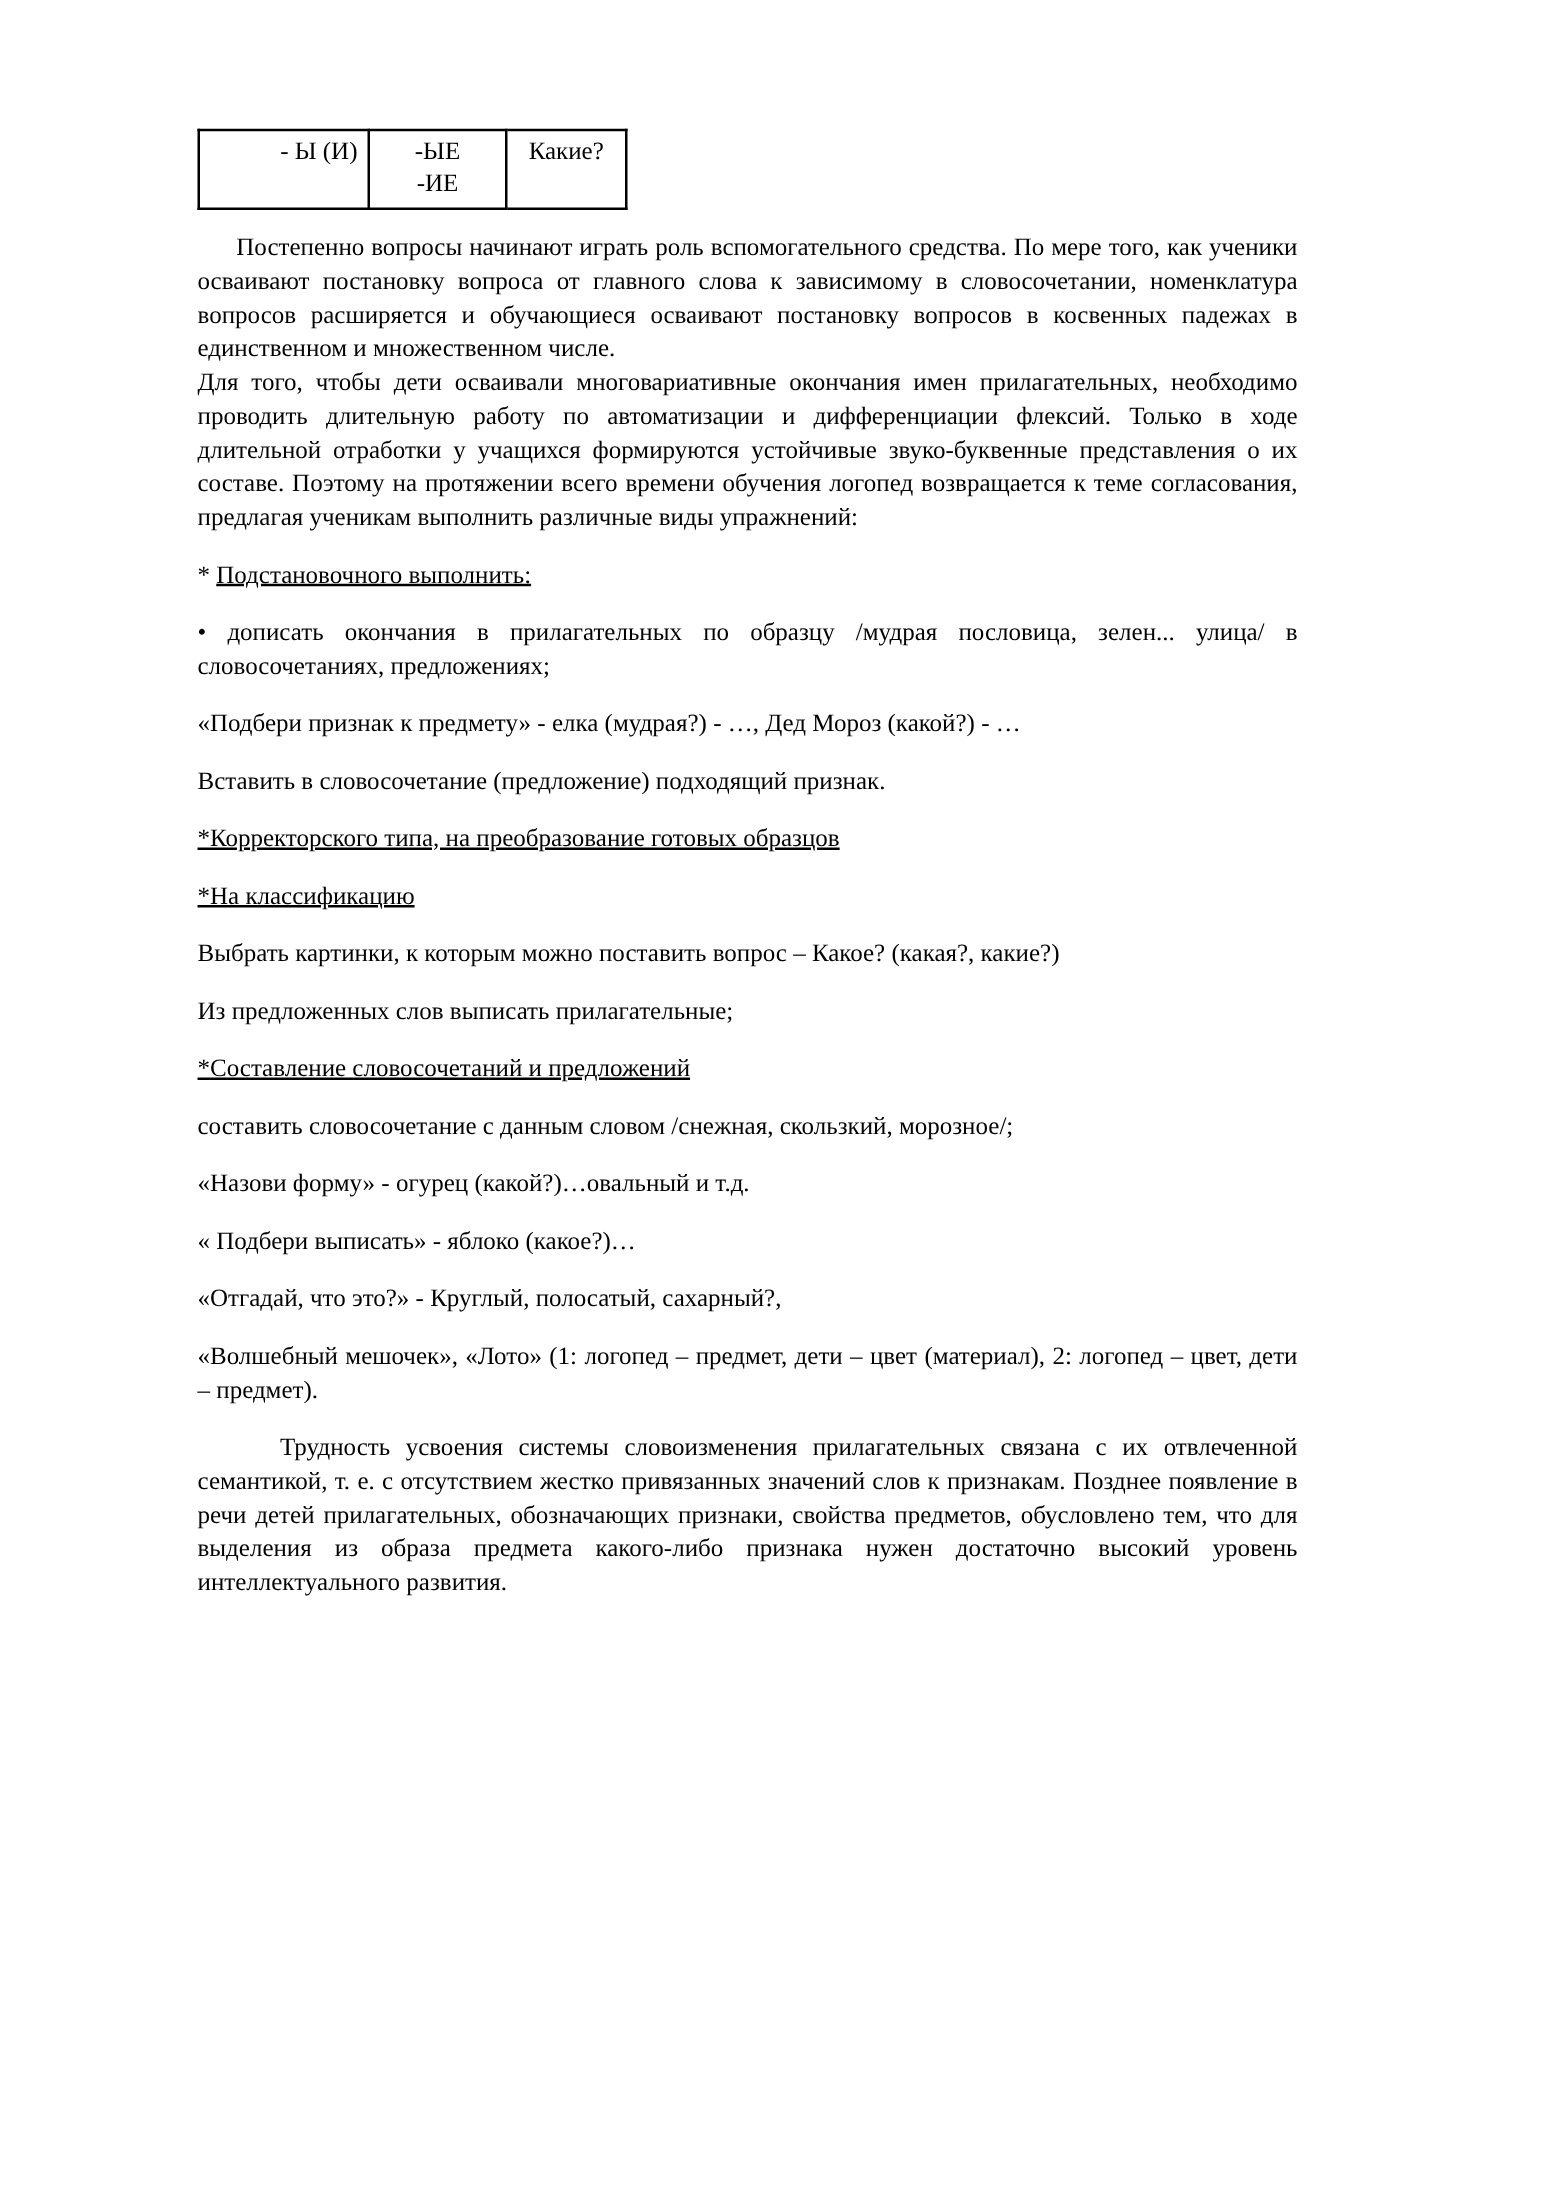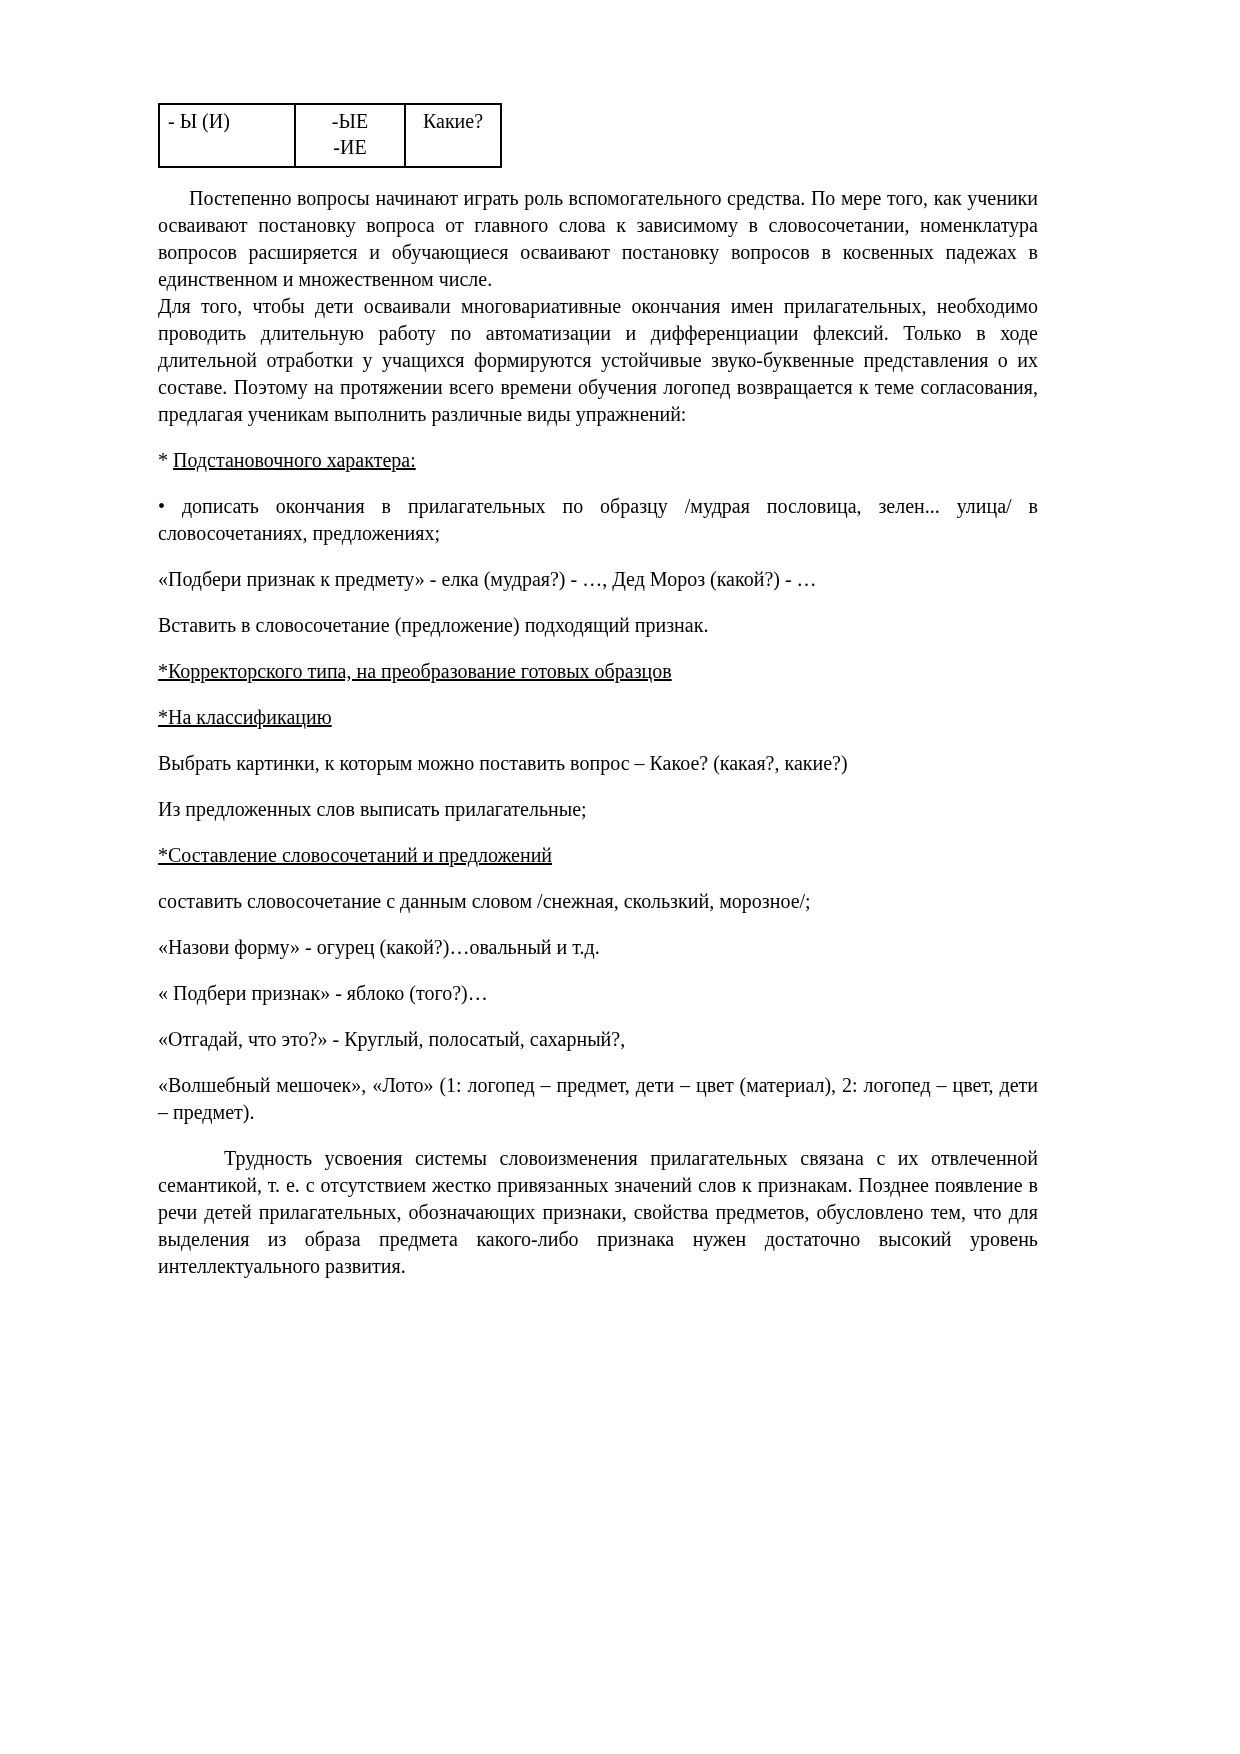--- a/index.html
+++ b/index.html
@@ -25,21 +25,21 @@
     border-collapse: collapse;
     margin: 0 0 0 0;
   }
   table.doc-table td {
     border: 2px solid #000000;
     font-size: 20px;
     line-height: 26px;
     vertical-align: top;
     padding: 3px 8px 6px 8px;
   }
-  td.cell-1 { width: 118px; text-align: left; }
+  td.cell-1 { width: 118px; text-align: right; }
   td.cell-2 { width: 92px;  text-align: center; white-space: pre-line; margin-left: 39px; }
   td.cell-3 { width: 78px;  text-align: center; }
   .para {
     font-size: 20px;
     line-height: 27px;
     text-align: justify;
     margin: 19px 0 0 0;
   }
   .para.tight { margin-top: 0; }
   .para.first { margin-top: 17px; }
@@ -60,30 +60,30 @@
       <td class="cell-2">-ЫЕ
 -ИЕ</td>
       <td class="cell-3">Какие?</td>
     </tr>
   </tbody>
     </table>
 
   <div id="doc-blocks">
       <p class="para first indent"><span>Постепенно вопросы начинают играть роль вспомогательного средства. По мере того, как ученики осваивают постановку вопроса от главного слова к зависимому в словосочетании, номенклатура вопросов расширяется и обучающиеся осваивают постановку вопросов в косвенных падежах в единственном и множественном числе.</span></p>
       <p class="para tight"><span>Для того, чтобы дети осваивали многовариативные окончания имен прилагательных, необходимо проводить длительную работу по автоматизации и дифференциации флексий. Только в ходе длительной отработки у учащихся формируются устойчивые звуко-буквенные   представления о их составе. Поэтому на протяжении всего времени обучения логопед возвращается к теме согласования, предлагая ученикам выполнить различные виды упражнений:</span></p>
-      <p class="para"><span>* </span><span class="u">Подстановочного характера:</span></p>
+      <p class="para"><span>* </span><span class="u">Подстановочного выполнить:</span></p>
       <p class="para"><span>•  дописать окончания в прилагательных по образцу /мудрая пословица, зелен... улица/ в словосочетаниях, предложениях;</span></p>
       <p class="para"><span>«Подбери признак к предмету» - елка (мудрая?) - …, Дед Мороз (какой?) - …</span></p>
       <p class="para"><span>Вставить в словосочетание (предложение) подходящий признак.</span></p>
       <p class="para"><span class="u">*Корректорского типа, на преобразование готовых образцов</span></p>
       <p class="para"><span class="u">*На классификацию</span></p>
       <p class="para"><span>Выбрать картинки, к которым можно поставить вопрос – Какое? (какая?, какие?)</span></p>
       <p class="para"><span>Из предложенных слов выписать прилагательные;</span></p>
       <p class="para"><span class="u">*Составление словосочетаний и предложений</span></p>
       <p class="para"><span>составить словосочетание с данным словом /снежная, скользкий, морозное/;</span></p>
       <p class="para"><span>«Назови форму» - огурец (какой?)…овальный и т.д.</span></p>
-      <p class="para"><span>« Подбери признак» - яблоко (того?)…</span></p>
+      <p class="para"><span>« Подбери выписать» - яблоко (какое?)…</span></p>
       <p class="para"><span>«Отгадай, что это?» - Круглый, полосатый, сахарный?,</span></p>
       <p class="para"><span>«Волшебный мешочек», «Лото» (1: логопед – предмет, дети – цвет (материал),  2: логопед – цвет, дети – предмет).</span></p>
       <p class="para indent-big"><span>Трудность усвоения системы словоизменения прилагательных связана с их отвлеченной семантикой, т. е. с отсутствием жестко привязанных значений слов к признакам. Позднее появление в речи детей прилагательных, обозначающих признаки, свойства предметов, обусловлено тем, что для выделения из образа предмета какого-либо признака нужен достаточно высокий уровень интеллектуального развития.</span></p>
     </div>
 
 </div>
 
 </body></html>

